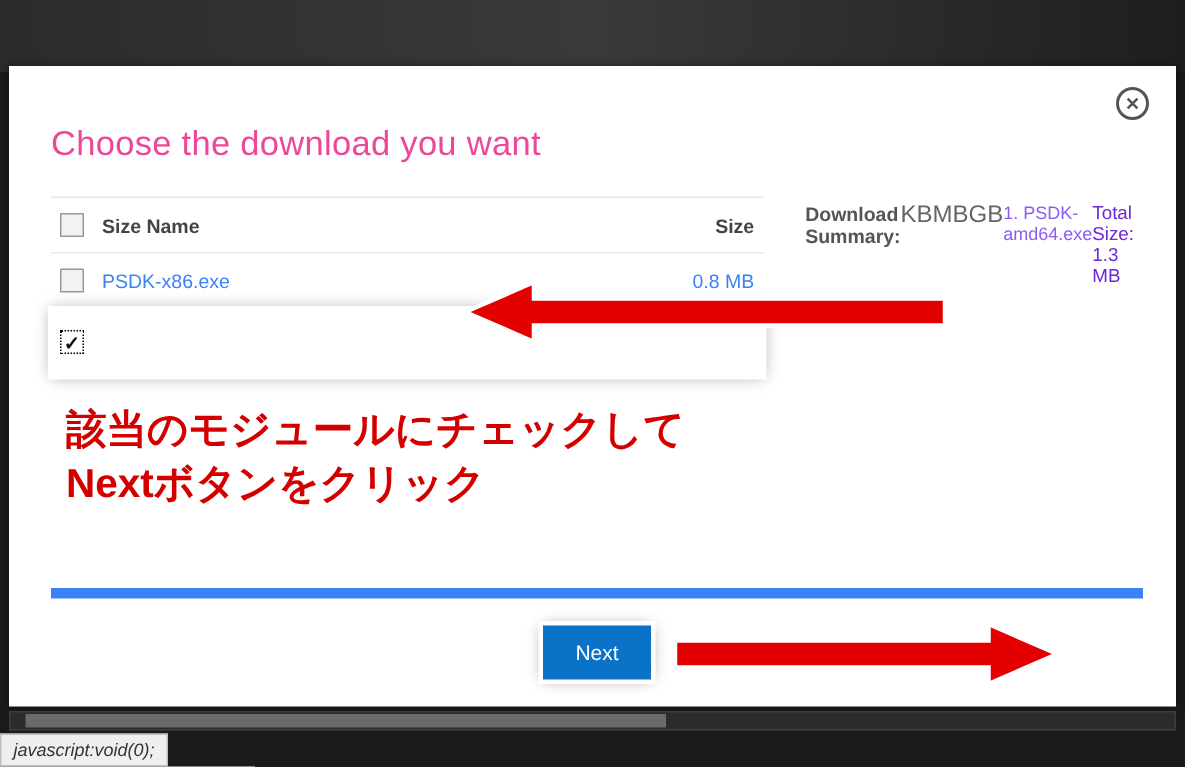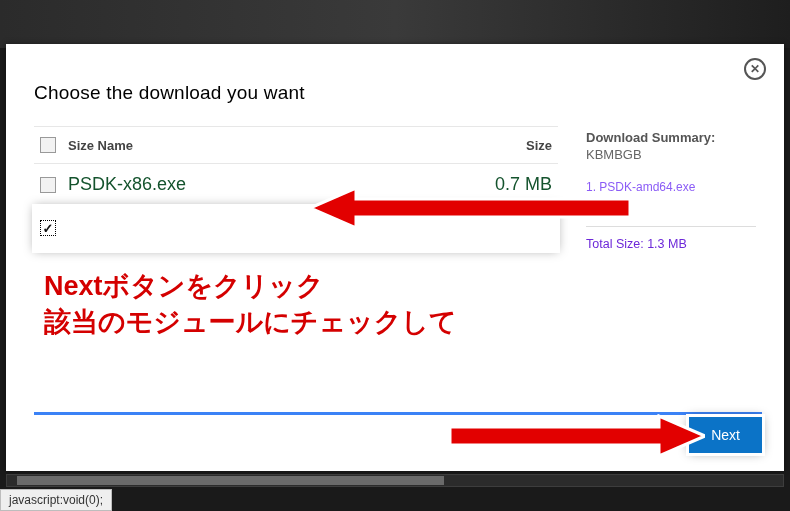--- a/index.html
+++ b/index.html
@@ -21,39 +21,39 @@
 
   .close {
     position: absolute; top: 14px; right: 18px;
     width: 22px; height: 22px; border: 2px solid #555; border-radius: 50%;
     display:flex; align-items:center; justify-content:center;
     font-size: 12px; color:#555; cursor:pointer; background:#fff;
     font-weight:bold; line-height:1;
   }
 
   h1.title {
-    font-weight: 300; font-size: 19px; color: #000000; margin: 18px 0 22px 0;
+    font-weight: 300; font-size: 23px; color: #ec4899; margin: 18px 0 22px 0;
     letter-spacing: .2px;
   }
 
   .content {
     display: flex; gap: 28px;
   }
 
   .left {
     flex: 1 1 auto; min-width: 0;
   }
 
   .head-row, .file-row {
     display:flex; align-items:center; gap:12px;
     border-bottom: 1px solid #e7e7e7;
     padding: 10px 6px;
   }
   .head-row { border-top: 1px solid #e7e7e7; font-weight:600; color:#444; font-size:13px; }
-  .file-row { font-size: 18px; color:#14532d; }
+  .file-row { font-size: 13px; color:#3b82f6; }
   .file-row.selected {
     background:#fff;
     box-shadow: 0 0 0 2px #fff, 0 0 10px rgba(0,0,0,.35);
     border-bottom-color: transparent;
     position:relative; z-index:2;
     padding-top:14px; padding-bottom:14px;
   }
 
   .cb {
     width:16px; height:16px; border:1px solid #999; background:#f2f2f2;
@@ -63,34 +63,34 @@
   .cb.checked {
     border:1px dotted #000; background:#fff;
   }
   .cb.checked::after { content:"✓"; font-weight:bold; }
 
   .col-name { flex: 1 1 auto; }
   .col-size { flex: 0 0 90px; text-align:right; }
 
   .right {
     flex: 0 0 170px; font-size: 12.5px; color:#555;
-    display:flex; flex-direction:column;
+    display:flex; 
     padding-top: 4px;
   }
   .sum-title { font-weight:600; color:#555; margin-bottom:2px; font-size:13px; }
-  .sum-sub { color:#666; margin-bottom:18px; font-size:13px; }
+  .sum-sub { color:#666; margin-bottom:18px; font-size:16px; }
   .sum-item { color:#8b5cf6; margin-bottom: auto; font-size:12px; }
   .sum-divider { border-top:1px solid #ddd; margin: 14px 0 10px 0; }
   .sum-total { color:#6d28d9; font-size:12.5px; }
 
   .footer {
     position:absolute; left:28px; right:22px; bottom:18px;
-    border-top:3px solid #3b82f6;
-    padding-top: 2px;
-    display:flex; justify-content:flex-end;
+    border-top:7px solid #3b82f6;
+    padding-top: 18px;
+    display:flex; justify-content:center;
   }
   .next-btn {
     background:#0b73c7; color:#fff; border:none;
     padding: 10px 22px; font-size:14px; cursor:pointer;
     box-shadow: 0 0 0 3px #fff, 0 0 10px rgba(0,0,0,.4);
   }
 
   
   .annot {
     position:absolute; left:44px; top:268px; right:200px;
@@ -102,21 +102,21 @@
   }
 
   
   .arrow { position:absolute; pointer-events:none; z-index:4; }
   .arrow svg { display:block; }
 
   
   .status {
     position:absolute; left:0; bottom:0;
     background:#efefef; border:1px solid #bdbdbd;
-    font-size:12px; color:#333; padding:3px 8px;
+    font-size:12px; color:#333; padding:3px 8px;font-style:italic;
   }
   .hscroll {
     position:absolute; left:6px; right:6px; bottom:24px; height:13px;
     background:#2b2b2b; border:1px solid #3d3d3d;
   }
   .hscroll .thumb {
     position:absolute; left:10px; top:1px; bottom:1px; width:55%;
     background:#6a6a6a;
   }
 </style>
@@ -138,21 +138,21 @@
     <div class="left">
       <div class="head-row">
         <span class="cb"></span>
         <span class="col-name">Size Name</span>
         <span class="col-size">Size</span>
       </div>
 
       <div class="file-row">
         <span class="cb"></span>
         <span class="col-name">PSDK-x86.exe</span>
-        <span class="col-size">0.7 MB</span>
+        <span class="col-size">0.8 MB</span>
       </div>
 
       <div class="file-row selected">
         <span class="cb checked"></span>
         <span class="col-size"></span>
       </div>
 
     </div>
 
     <div class="right">
@@ -165,22 +165,22 @@
 
   </div>
 
   <div class="footer">
     <button class="next-btn">Next</button>
   </div>
 
 </div>
 
 <div class="annot">
+  <div>該当のモジュールにチェックして</div>
   <div>Nextボタンをクリック</div>
-  <div>該当のモジュールにチェックして</div>
 </div>
 
 <div class="arrow" style="left:310px; top:186px;">
   <svg width="320" height="44" viewBox="0 0 320 44">
     <polygon points="0,22 46,2 46,13 320,13 320,31 46,31 46,42" fill="#e20000" stroke="#ffffff" stroke-width="3"></polygon>
   </svg>
 </div>
 
 <div class="arrow" style="left:450px; top:414px;">
   <svg width="255" height="44" viewBox="0 0 255 44">

